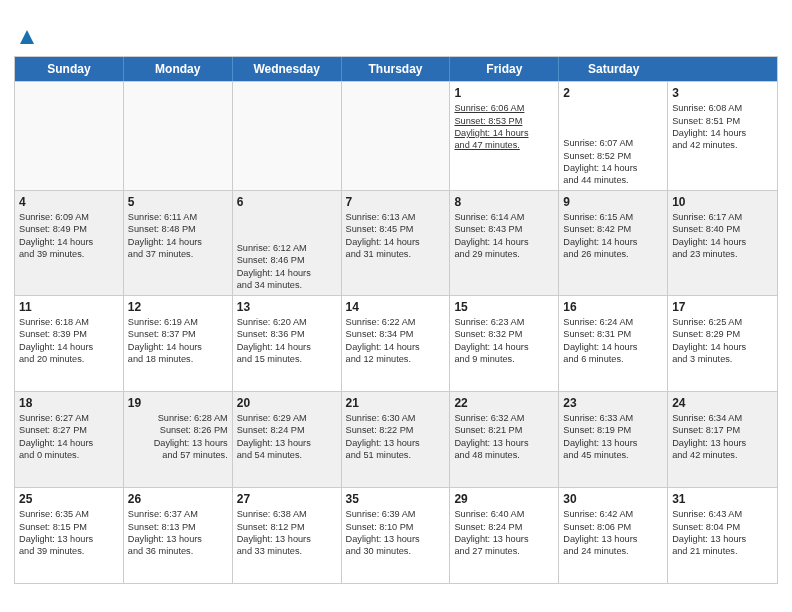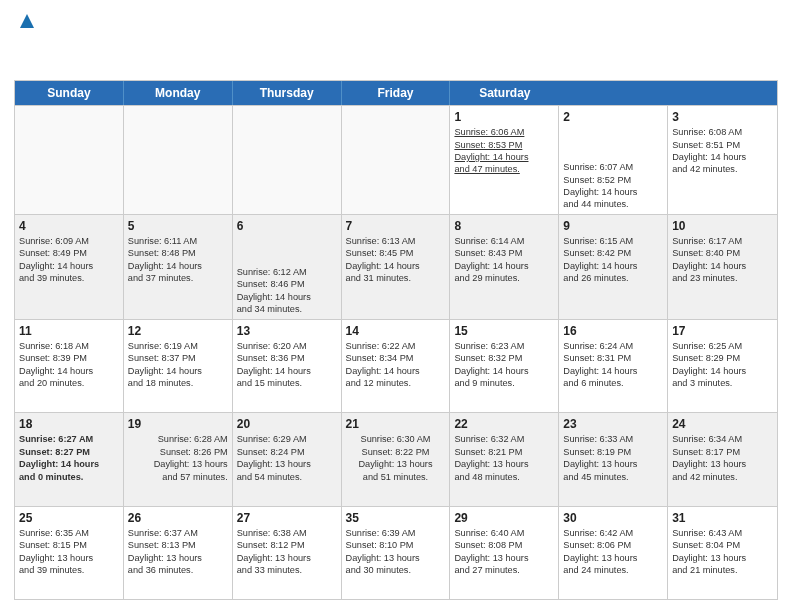--- a/index.html
+++ b/index.html
@@ -6,24 +6,23 @@
     body {
       font-family: Arial, sans-serif;
       background: #fff;
       width: 792px;
       height: 612px;
       overflow: hidden;
     }
     .container {
       width: 792px;
       height: 612px;
-      padding: 12px 14px;
+      padding: 28px 14px;
       display: flex;
       flex-direction: column;
-      gap: 40px;
     }
     .header {
       display: flex;
       justify-content: space-between;
       align-items: flex-start;
       margin-bottom: 8px;
     }
     .title-area {
       text-align: right;
     }
@@ -140,20 +139,21 @@
     <div class="title-area">
       <div class="month-title"></div>
       <div class="location"></div>
     </div>
   </div>
 
   <div class="calendar">
     <div class="cal-header">
     <div class="cal-header-cell">Sunday</div>
         <div class="cal-header-cell">Monday</div>
+        <div class="cal-header-cell">Wednesday</div>
         <div class="cal-header-cell">Thursday</div>
         <div class="cal-header-cell">Friday</div>
         <div class="cal-header-cell">Saturday</div>
       </div>
     <div class="cal-body">
     <div class="cal-row">
           <div class="cal-cell empty"></div>
           <div class="cal-cell empty"></div>
           <div class="cal-cell empty"></div>
           <div class="cal-cell empty"></div>
@@ -277,42 +277,42 @@
             <span class="day-num">17</span>
             <div class="cell-info" style="white-space: pre-line;">Sunrise: 6:25 AM
 Sunset: 8:29 PM
 Daylight: 14 hours
 and 3 minutes.</div>
           </div>
         </div>
         <div class="cal-row">
           <div class="cal-cell shaded">
             <span class="day-num">18</span>
-            <div class="cell-info" style="white-space: pre-line; font-weight: bold;">Sunrise: 6:27 AM
+            <div class="cell-info" style="white-space: pre-line;">Sunrise: 6:27 AM
 Sunset: 8:27 PM
 Daylight: 14 hours
 and 0 minutes.</div>
           </div>
           <div class="cal-cell shaded">
             <span class="day-num">19</span>
             <div class="cell-info" style="white-space: pre-line; text-align: right;">Sunrise: 6:28 AM
 Sunset: 8:26 PM
 Daylight: 13 hours
 and 57 minutes.</div>
           </div>
           <div class="cal-cell shaded">
             <span class="day-num">20</span>
             <div class="cell-info" style="white-space: pre-line;">Sunrise: 6:29 AM
 Sunset: 8:24 PM
 Daylight: 13 hours
 and 54 minutes.</div>
           </div>
           <div class="cal-cell shaded">
             <span class="day-num">21</span>
-            <div class="cell-info" style="white-space: pre-line; text-align: center;">Sunrise: 6:30 AM
+            <div class="cell-info" style="white-space: pre-line;">Sunrise: 6:30 AM
 Sunset: 8:22 PM
 Daylight: 13 hours
 and 51 minutes.</div>
           </div>
           <div class="cal-cell shaded">
             <span class="day-num">22</span>
             <div class="cell-info" style="white-space: pre-line;">Sunrise: 6:32 AM
 Sunset: 8:21 PM
 Daylight: 13 hours
 and 48 minutes.</div>
@@ -357,21 +357,21 @@
           <div class="cal-cell">
             <span class="day-num">35</span>
             <div class="cell-info" style="white-space: pre-line;">Sunrise: 6:39 AM
 Sunset: 8:10 PM
 Daylight: 13 hours
 and 30 minutes.</div>
           </div>
           <div class="cal-cell">
             <span class="day-num">29</span>
             <div class="cell-info" style="white-space: pre-line;">Sunrise: 6:40 AM
-Sunset: 8:08 PM
+Sunset: 8:24 PM
 Daylight: 13 hours
 and 27 minutes.</div>
           </div>
           <div class="cal-cell">
             <span class="day-num">30</span>
             <div class="cell-info" style="white-space: pre-line;">Sunrise: 6:42 AM
 Sunset: 8:06 PM
 Daylight: 13 hours
 and 24 minutes.</div>
           </div>

